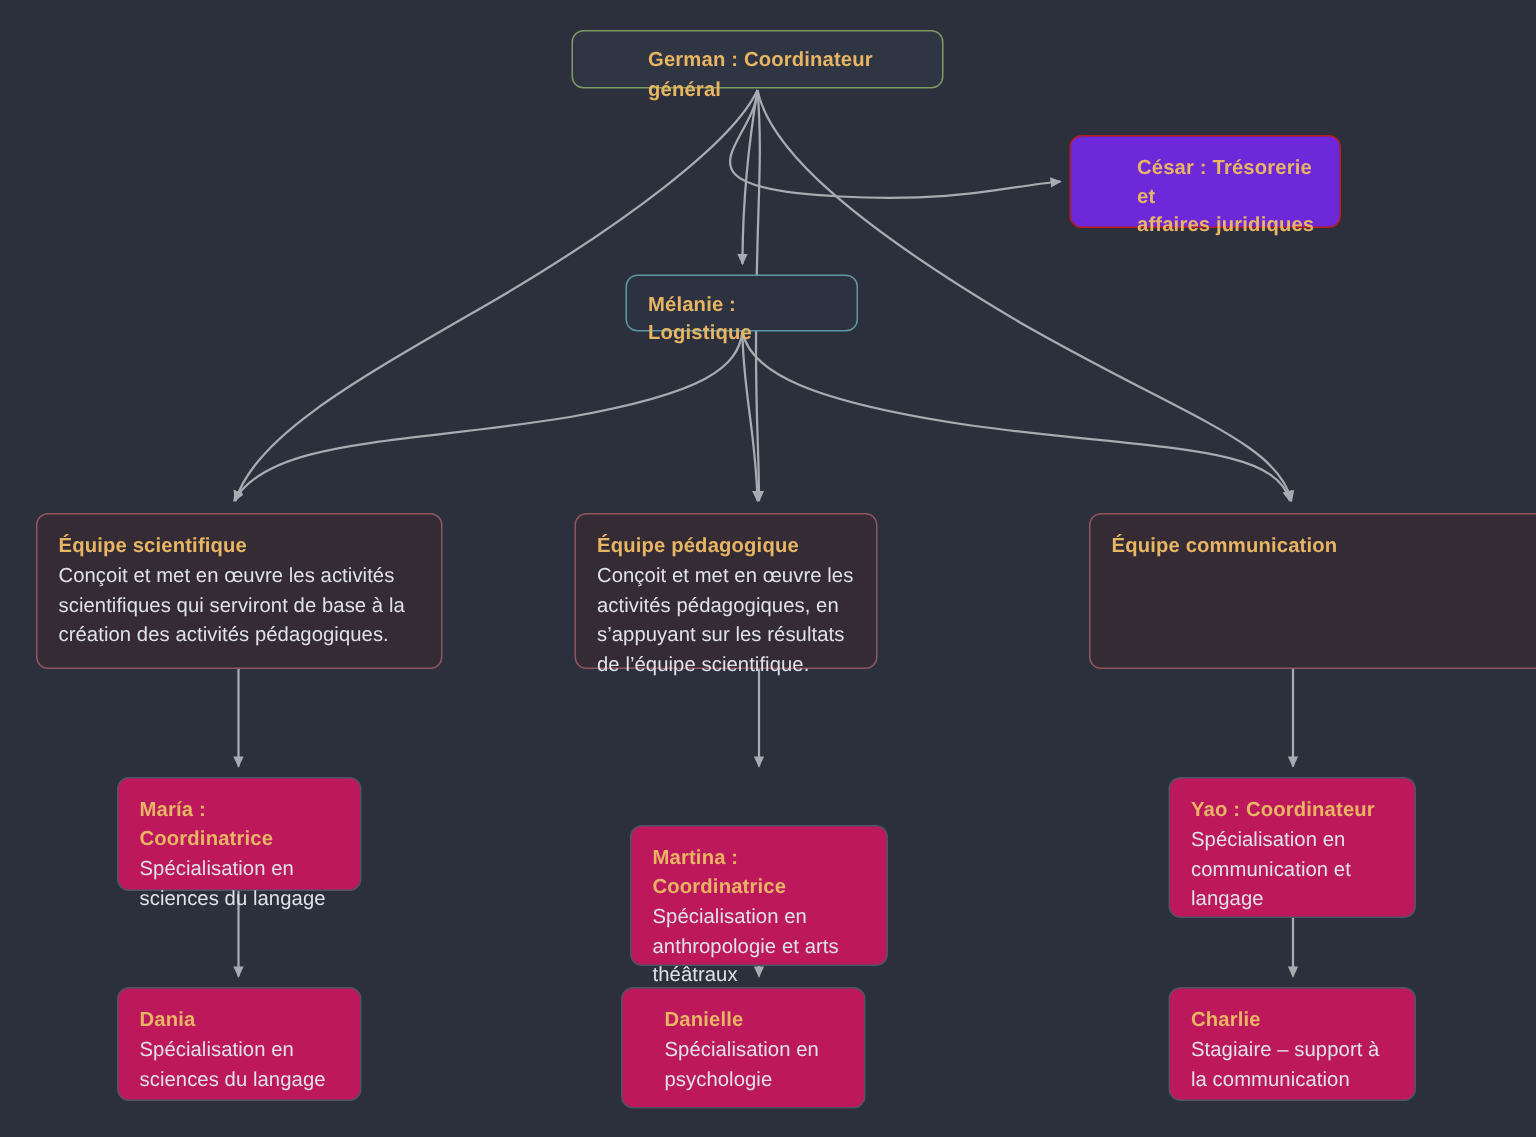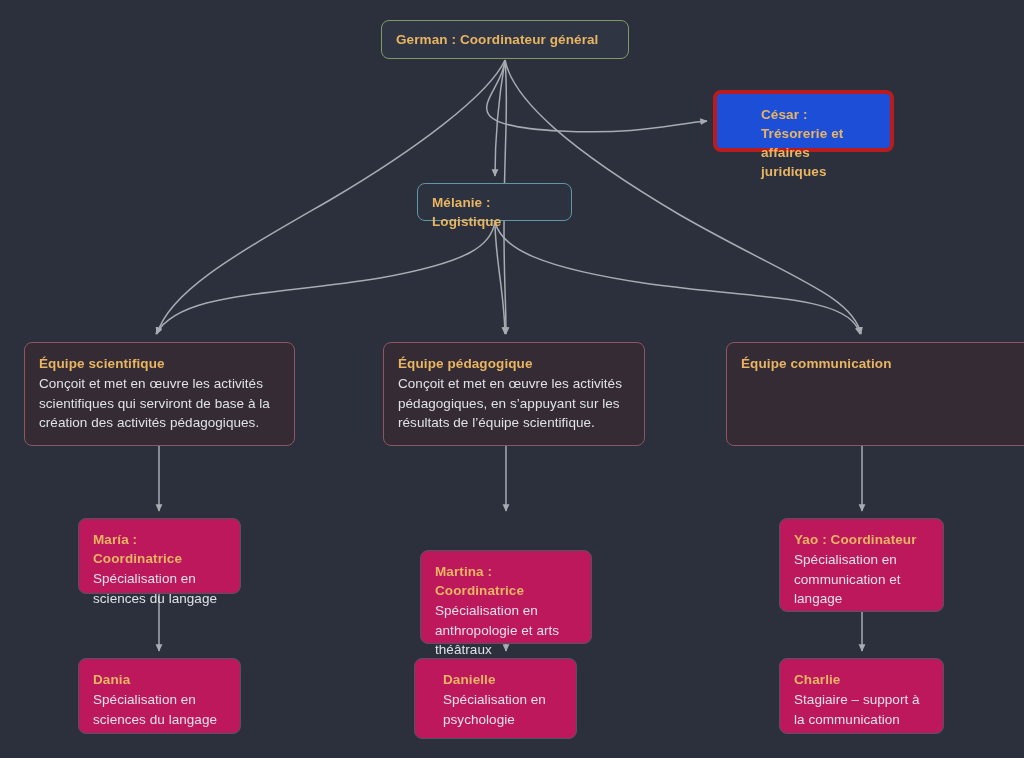--- a/index.html
+++ b/index.html
@@ -44,28 +44,28 @@
     color: #dfe2e8;
     line-height: 19.5px;
     letter-spacing: 0.05px;
     margin-top: 1px;
   }
   
   .v-green {
     border: 1px solid #7f9a63;
     background: #2f3542;
   }
-  .v-green .title { line-height: 20px; }
+  .v-green .title { line-height: 20px; margin-left: 36px; }
   .v-teal {
     border: 1px solid #5f97a3;
     background: #2c323f;
   }
   .v-gray {
-    border: 4px solid #b91c1c;
-    background: #1d4ed8;
+    border: 1px solid #b91c1c;
+    background: #6d28d9;
     padding-left: 44px;
   }
   .v-team {
     border: 1px solid #8f5660;
     background: #342b34;
   }
   .v-plain {
     border: 1px solid #4e5564;
     background: #be185d;
   }
@@ -121,21 +121,21 @@
 
   <div class="node v-teal" style="left:417px; top:183px; width:155px; height:38px; padding-top:9px;">
     <div class="title">Mélanie : Logistique</div>
   </div>
 
   <div class="node v-team" style="left:24px; top:342px; width:271px; height:104px;">
     <div class="title">Équipe scientifique</div>
     <div class="desc">Conçoit et met en œuvre les activités scientifiques qui serviront de base à la création des activités pédagogiques.</div>
   </div>
 
-  <div class="node v-team" style="left:383px; top:342px; width:262px; height:104px;">
+  <div class="node v-team" style="left:383px; top:342px; width:202px; height:104px;">
     <div class="title">Équipe pédagogique</div>
     <div class="desc">Conçoit et met en œuvre les activités pédagogiques, en s’appuyant sur les résultats de l’équipe scientifique.</div>
   </div>
 
   <div class="node v-team" style="left:726px; top:342px; width:318px; height:104px;">
     <div class="title">Équipe communication</div>
   </div>
 
   <div class="node v-plain" style="left:78px; top:518px; width:163px; height:76px;">
     <div class="title">María : Coordinatrice</div>

